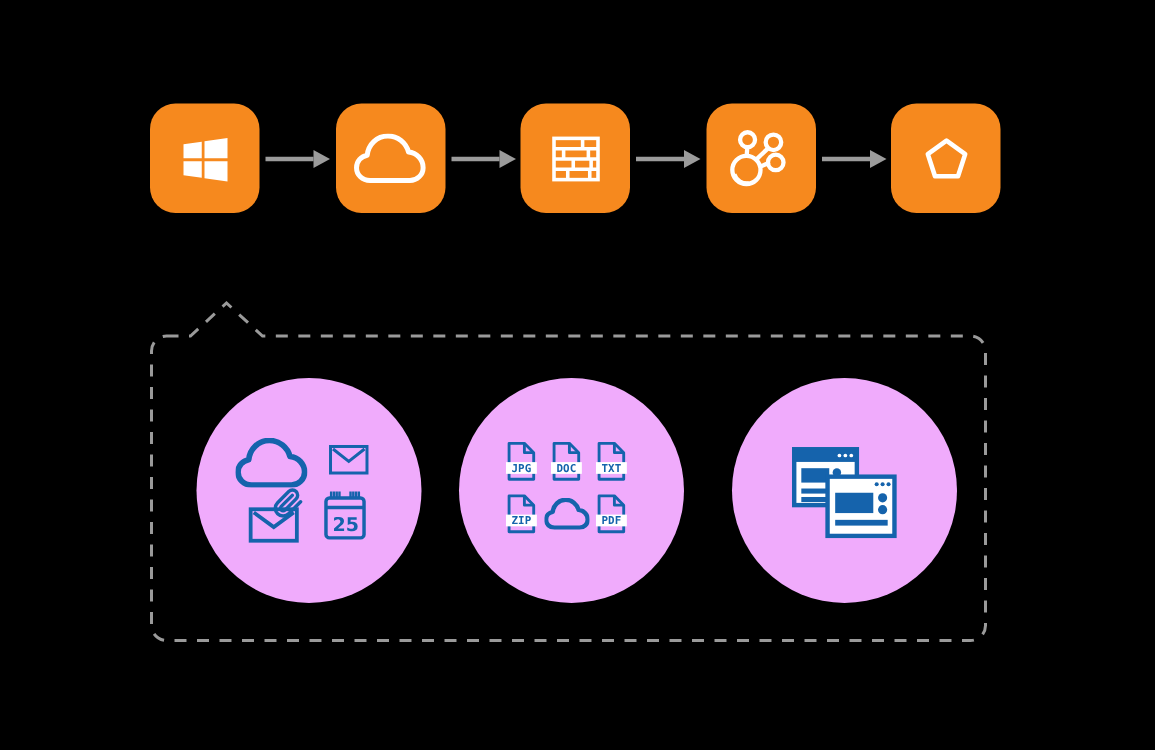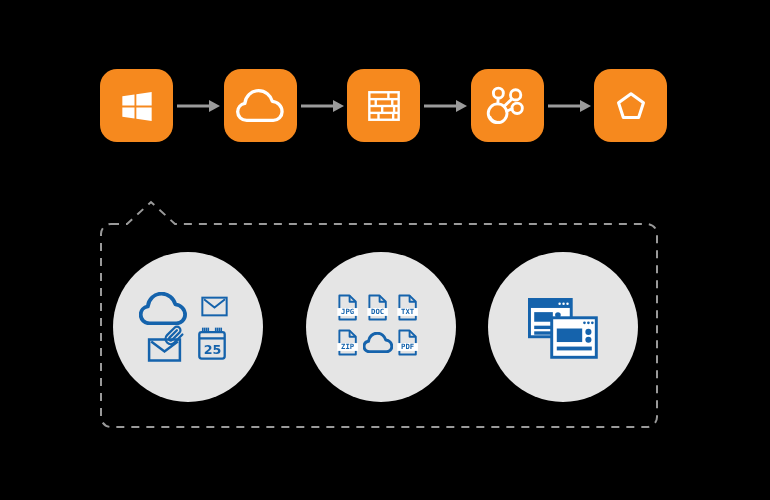--- a/index.html
+++ b/index.html
@@ -2,21 +2,21 @@
 <html><head>
 <meta charset="utf-8">
 <style>
   html,body{margin:0;padding:0;background:#000;}
   .canvas{position:relative;width:770px;height:500px;background:#000;overflow:hidden;
           font-family:"DejaVu Sans",sans-serif;}
   .tile{position:absolute;top:69px;width:73px;height:73px;background:#F6891E;
         border-radius:17px;display:flex;align-items:center;justify-content:center;}
   .arrow{position:absolute;top:98px;}
   .bubble{position:absolute;left:99px;top:200px;}
-  .circle{position:absolute;top:252px;width:150px;height:150px;background:#e5e5e5;
+  .circle{position:absolute;top:252px;width:150px;height:150px;background:#f0abfc;
           border-radius:50%;}
   .ic{position:absolute;}
   .doc-label{font-family:"DejaVu Sans Mono",monospace;font-weight:bold;}
   .cal-label{font-family:"DejaVu Sans",sans-serif;font-weight:bold;}
 </style>
 </head>
 <body>
 
 <div class="canvas">
 
@@ -88,21 +88,21 @@
   <div class="tile" style="left:594px">
     <svg width="46" height="46" viewBox="0 0 24 24">
       <polygon points="12,5.6 18.5,10.3 16,18 8,18 5.5,10.3" fill="none" stroke="#FFFFFF" stroke-width="1.6" stroke-linejoin="round"></polygon>
     </svg>
   </div>
 
   <svg class="bubble" width="560" height="229" viewBox="0 0 560 229">
     <path d="M12 24 H28 L52 2 L76 24 H548 A10 10 0 0 1 558 34 V217 A10 10 0 0 1 548 227 H12 A10 10 0 0 1 2 217 V34 A10 10 0 0 1 12 24 Z" fill="none" stroke="#9A9A9A" stroke-width="2" stroke-dasharray="8 7"></path>
   </svg>
 
-  <div class="circle" style="left:113px">
+  <div class="circle" style="left:131px">
 
     <svg class="ic" style="left:26px;top:40px" width="48" height="33" viewBox="1.5 4.3 20.2 13.9">
       <path fill="none" stroke="#1563AC" stroke-width="1.6" stroke-linejoin="round" d="M6 17.5 C3.8 17.5 2.2 15.9 2.2 13.9 C2.2 12.1 3.5 10.7 5.2 10.4 C5.5 7.4 7.9 5 11 5 C13.8 5 16.1 6.9 16.8 9.5 C19.1 9.7 20.9 11.6 20.9 13.9 C20.9 15.9 19.2 17.5 17.2 17.5 Z"></path>
     </svg>
 
     <svg class="ic" style="left:88px;top:44px" width="27" height="21" viewBox="0 0 24 19">
       <g fill="none" stroke="#1563AC" stroke-width="1.8">
         <rect x="1" y="1.5" width="22" height="16"></rect>
         <polyline points="2.5,3 12,10.5 21.5,3"></polyline>
       </g>

